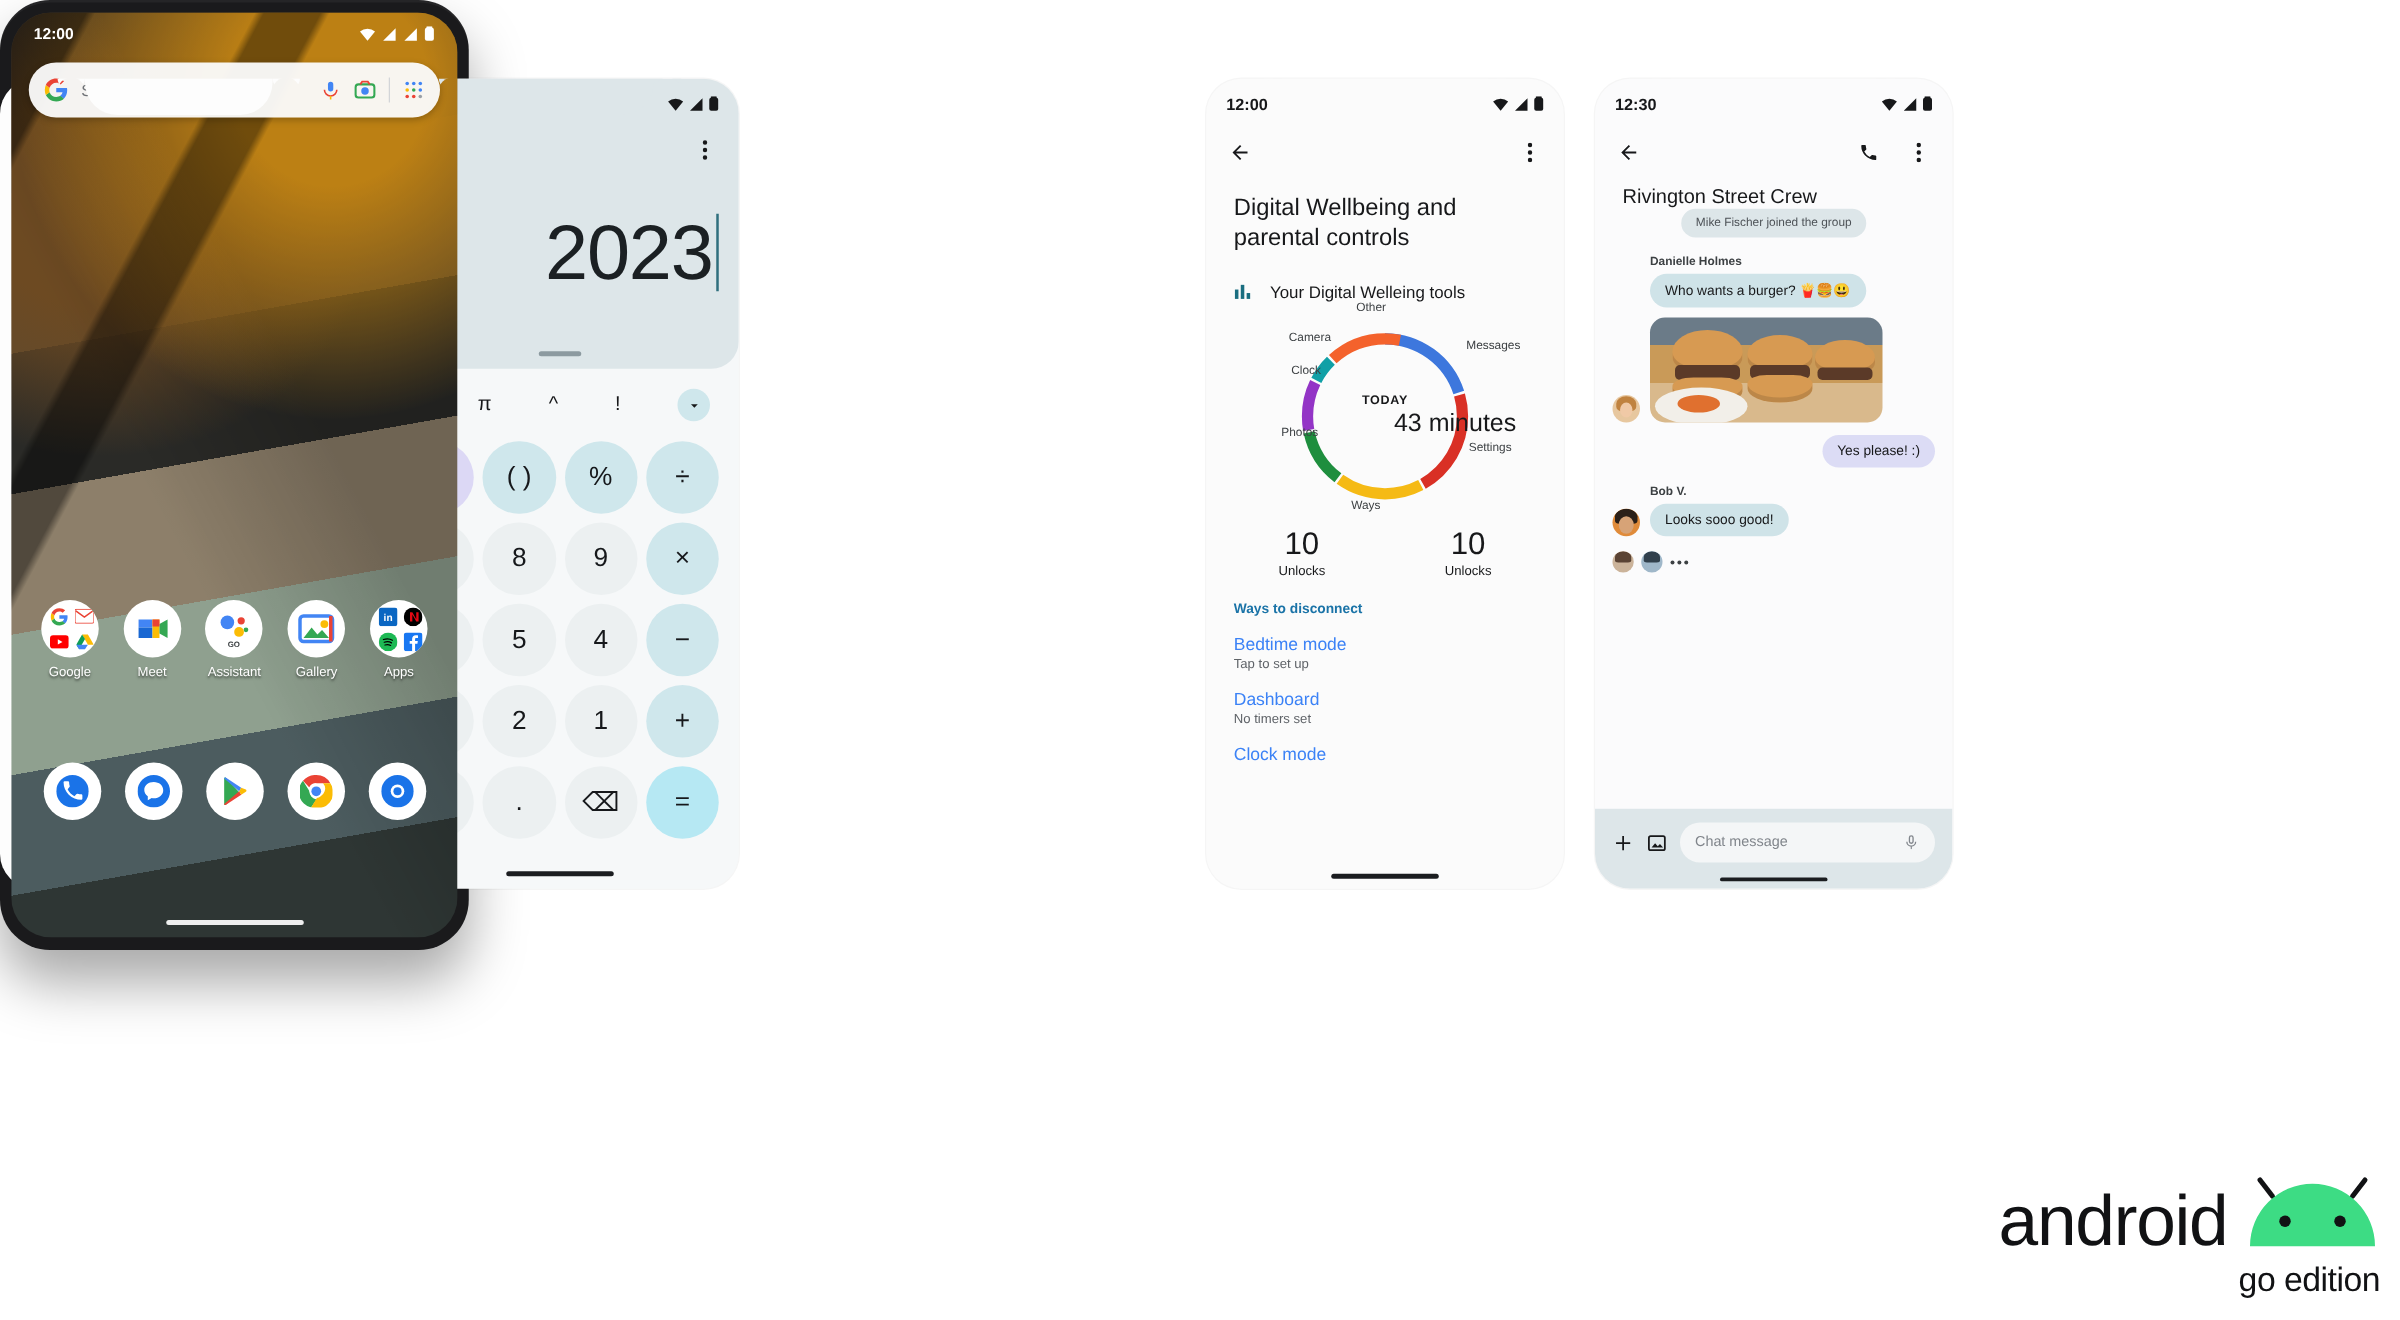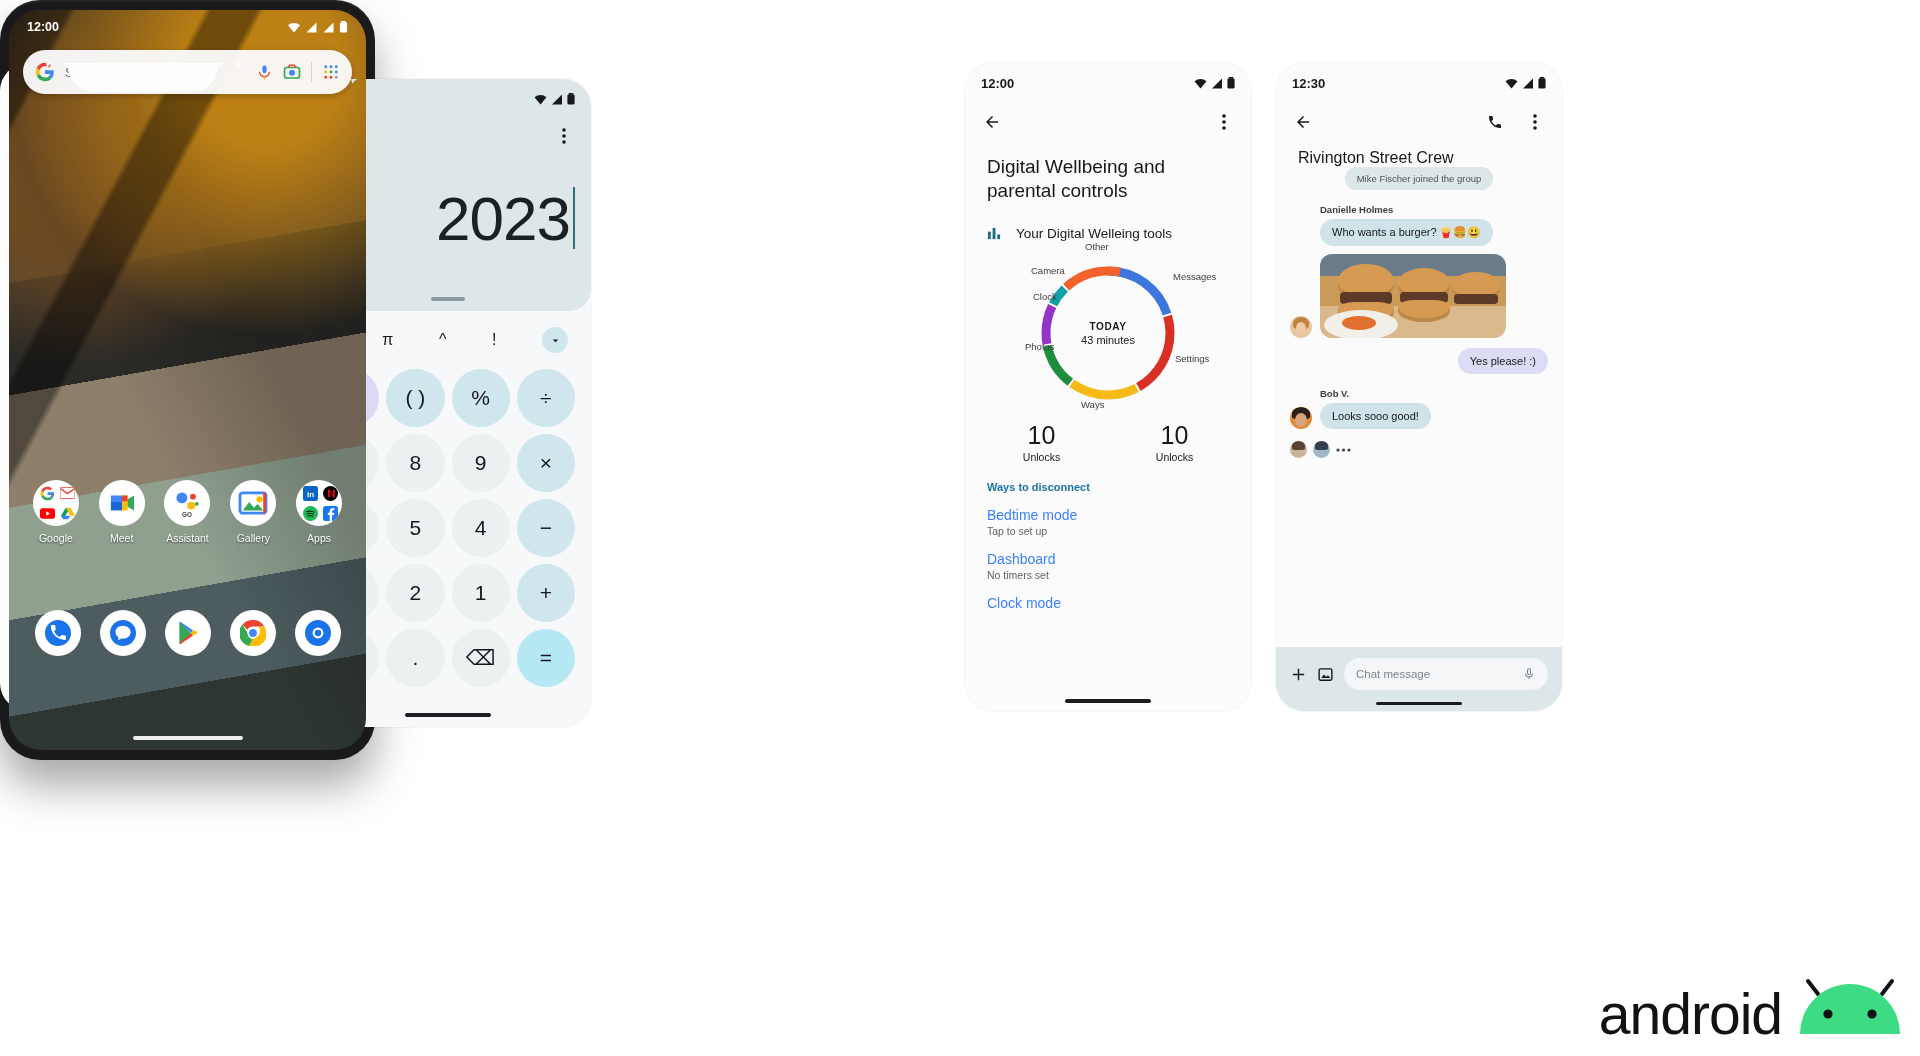--- a/index.html
+++ b/index.html
@@ -87,21 +87,21 @@
   .callbtn{
     position:absolute; left:50%; transform:translateX(-50%); top:536px;
     background:#a9eaf7; color:#17181a; border:none; border-radius:14px;
     padding:9px 18px; display:flex; align-items:center; gap:10px;
     font-size:13px; cursor:pointer;
   }
   .callusing{ position:absolute; left:0; right:0; top:592px; text-align:center; font-size:10.5px; color:#1b1d20; }
   .callusing b{ font-weight:700; }
 
   
-  #phone2 { left:305px; top:79px; width:286px; height:648px; background:#f6f8f9; }
+  #phone2 { left:305px; top:63px; width:286px; height:648px; background:#f6f8f9; }
   .calc-display{
     position:relative;
     background:#dde6e9; height:232px; border-radius:0 0 22px 22px;
     display:flex; flex-direction:column;
   }
   #phone2 .notchcut{ background:#dde6e9; }
   #phone2 .notchcut::before, #phone2 .notchcut::after{ box-shadow:0 -11px 0 0 #dde6e9; }
   .calc-top{ display:flex; justify-content:flex-end; padding:4px 14px 0; }
   .calc-num{
     flex:1; display:flex; align-items:center; justify-content:flex-end;
@@ -187,21 +187,21 @@
   #phone4{ left:965px; top:63px; width:286px; height:648px; background:#fbfbfb; }
   #phone4 .notchcut{ background:#fbfbfb; }
   #phone4 .notchcut::before, #phone4 .notchcut::after{ box-shadow:0 -11px 0 0 #fbfbfb; }
   .p4-bar{ display:flex; align-items:center; justify-content:space-between; padding:6px 14px 0; }
   .p4-title{ font-size:19px; line-height:1.28; color:#17181a; padding:20px 22px 0; }
   .p4-sub{ display:flex; align-items:center; gap:14px; padding:22px 22px 0; }
   .p4-sub .t{ font-size:13.5px; color:#17181a; }
   .donutwrap{ position:relative; width:210px; height:160px; margin:12px auto 0; }
   .donut-center{ position:absolute; left:0; right:0; top:50%; transform:translateY(-50%); text-align:center; }
   .donut-center .k{ font-size:10px; font-weight:700; letter-spacing:.6px; color:#17181a; }
-  .donut-center .v{ font-size:11px; color:#17181a; margin-top:2px; }
+  .donut-center .v{ font-size:20px; color:#17181a; margin-top:2px;text-align:right; }
   .dlabel{ position:absolute; font-size:9.5px; color:#3c4043; white-space:nowrap; }
   .unlocks{ display:flex; justify-content:space-around; padding:8px 10px 0; }
   .unlocks .n{ font-size:25px; color:#17181a; text-align:center; }
   .unlocks .l{ font-size:10.5px; color:#17181a; text-align:center; margin-top:1px; }
   .wtd{ color:#1a73a7; font-weight:700; font-size:11px; padding:18px 22px 0; cursor:pointer; }
   .setrow{ padding:14px 22px 0; cursor:pointer; }
   .setrow .t{ font-size:14px; color:#3b82f6; }
   .setrow .s{ font-size:10.5px; color:#5f6368; margin-top:2px; }
   .p4-home{ position:absolute; bottom:8px; left:50%; transform:translateX(-50%); width:86px;height:4px;border-radius:3px;background:#1b1d20; }
 
@@ -827,15 +827,16 @@
     <div class="wm">
       <span class="word">android</span>
       <svg width="108" height="62" viewBox="0 0 108 62">
         <path d="M22 16 12 3" stroke="#111214" stroke-width="4" stroke-linecap="round" fill="none"></path>
         <path d="M86 16 96 3" stroke="#111214" stroke-width="4" stroke-linecap="round" fill="none"></path>
         <path d="M4 56a50 50 0 0 1 100 0z" fill="#3ddc84"></path>
         <circle cx="32" cy="36" r="4.6" fill="#111214"></circle>
         <circle cx="76" cy="36" r="4.6" fill="#111214"></circle>
       </svg>
     </div>
+    <div class="sub">go edition</div>
   </div>
 
 </div>
 
 </body></html>

